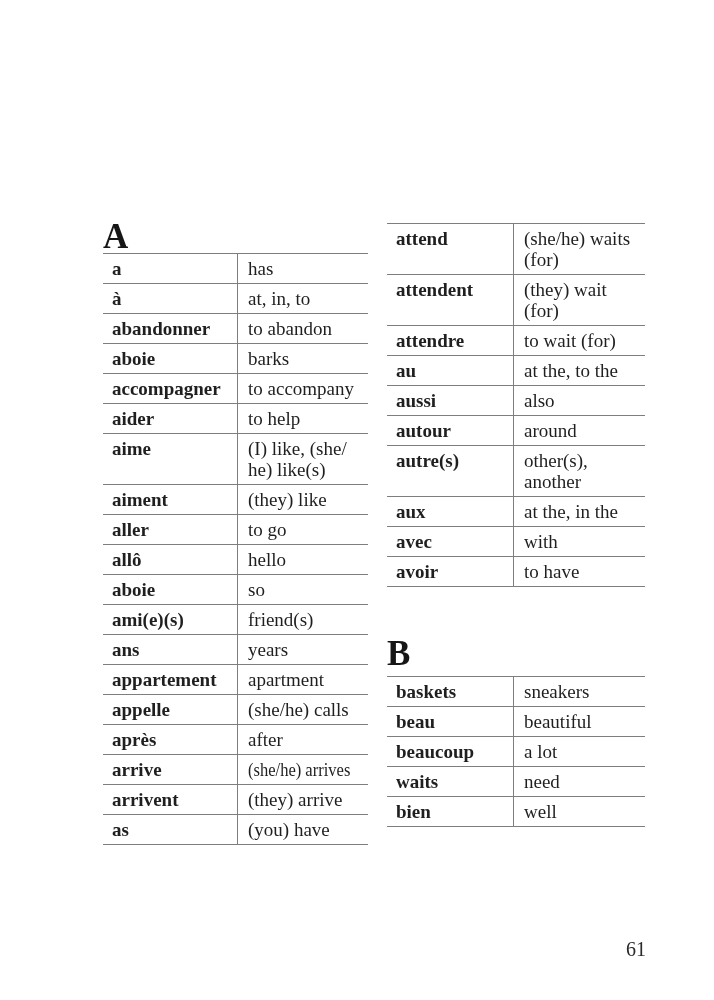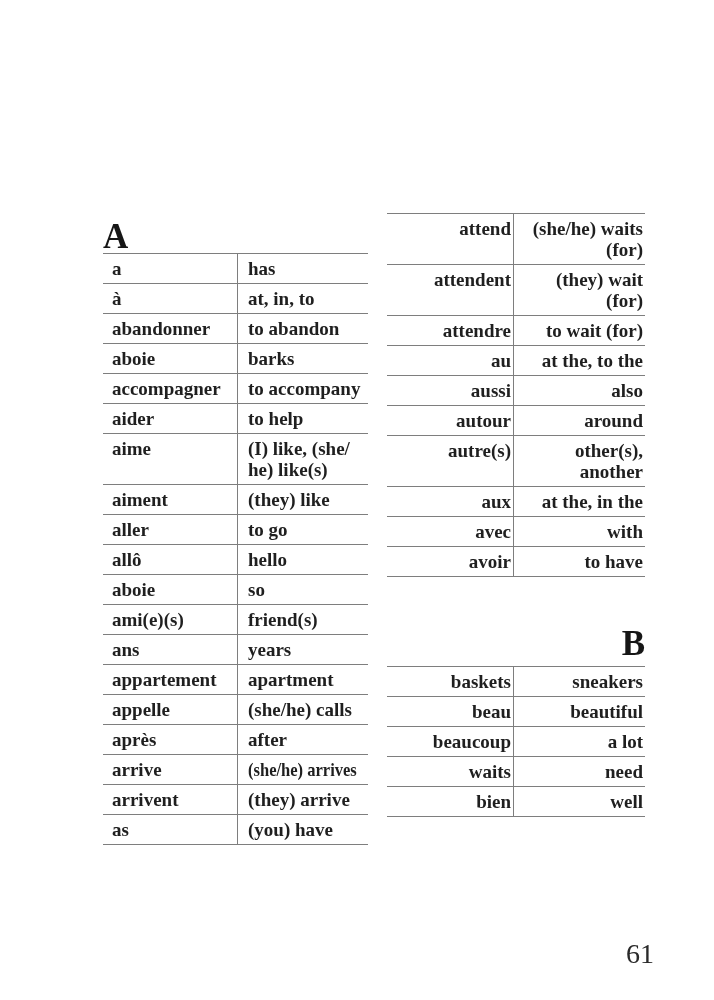--- a/index.html
+++ b/index.html
@@ -19,23 +19,22 @@
   .col {
     position: absolute;
   }
   .col-left {
     left: 103px;
     top: 220px;
     width: 265px;
   }
   .col-right {
     left: 387px;
-    top: 213px;
+    top: 223px;
     width: 258px;
-    text-align: right;
   }
   .letter-heading {
     font-size: 35px;
     font-weight: bold;
     line-height: 33px;
     color: #161616;
     margin: 0;
   }
   .heading-b {
     margin-top: 50px;
@@ -55,35 +54,34 @@
     padding: 4px 2px 4px 9px;
     word-wrap: break-word;
   }
   table.glossary-table td.term {
     font-weight: bold;
     border-right: 1px solid #7e7e7e;
   }
   table.glossary-table td.definition {
     padding-left: 10px;
     padding-right: 2px;
-    font-weight: bold;
   }
   table.tbl-left td.term { width: 123px; }
   table.tbl-right td.term { width: 115px; }
   td.definition.condensed span {
     display: inline-block;
     transform: scaleX(0.87);
     transform-origin: left center;
     white-space: nowrap;
   }
   .page-number {
     position: absolute;
     left: 626px;
     top: 938px;
-    font-size: 28px;
+    font-size: 20px;
     color: #2a2a2a;
   }
 </style>
 </head>
 <body>
 
 <div class="page">
 
   <div class="col col-left">
     <div class="letter-heading">A</div>

